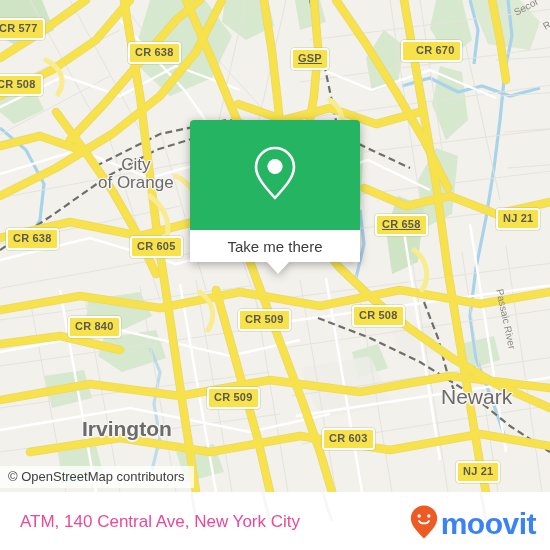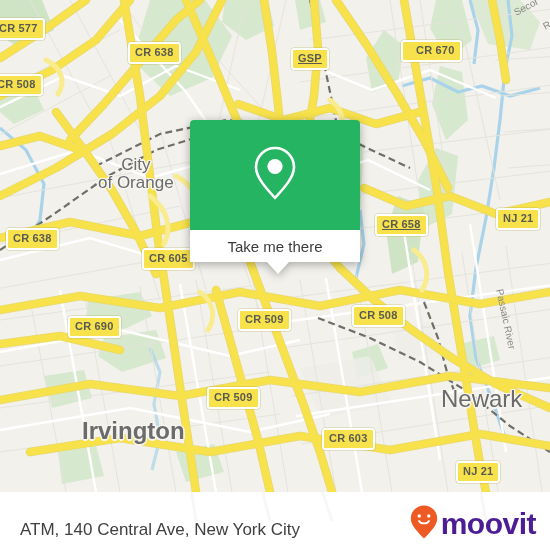--- a/index.html
+++ b/index.html
@@ -37,21 +37,21 @@
   .place{
     position:absolute;
     color:#6b6b6b;
     white-space:nowrap;
     text-shadow:
       1.5px 0 0 #f6f5f1, -1.5px 0 0 #f6f5f1,
       0 1.5px 0 #f6f5f1, 0 -1.5px 0 #f6f5f1,
       1px 1px 0 #f6f5f1, -1px -1px 0 #f6f5f1,
       1px -1px 0 #f6f5f1, -1px 1px 0 #f6f5f1;
   }
-  .place.big   { font-size:24px; }
+  .place.big   { font-size:21px; }
   .place.mid   { font-size:17px; line-height:18px; text-align:center; }
   .street-lbl{
     position:absolute;
     color:#8b8b84;
     font-size:10px;
     white-space:nowrap;
   }
 
   
   #popup{
@@ -93,29 +93,29 @@
   }
 
   
   #bottom-bar{
     position:absolute; left:0; top:492px; width:550px; height:58px;
     background:#ffffff;
     overflow:hidden;
   }
   #bottom-watermark{ position:absolute; left:0; top:-492px; opacity:.07; }
   #bar-title{
-    position:absolute; left:20px; top:28px;
-    font-size:17px; color:#404040; white-space:nowrap;
+    position:absolute; left:20px; top:20px;
+    font-size:17px; color:#ec4899; white-space:nowrap;
   }
   #brand{
     position:absolute; right:14px; top:13px;
     display:flex; align-items:center; gap:3px;
   }
   #brand-name{
-    font-size:30px; font-weight:bold; color:#4c1d95;
+    font-size:30px; font-weight:bold; color:#3b82f6;
     letter-spacing:-.5px; line-height:30px;text-align:center;
   }
 </style>
 </head>
 <body>
 
 <div id="map-area">
 
   <svg id="map-svg" width="550" height="492" viewBox="0 0 550 492">
     <defs>
@@ -300,26 +300,26 @@
     </g>
   </svg>
 
   <div id="shield-layer">
       <div class="shield" style="left: -8px; top: 18px;">CR 577</div>
       <div class="shield" style="left: 128px; top: 42px;">CR 638</div>
       <div class="shield" style="left: 291px; top: 48px; text-decoration: underline;">GSP</div>
       <div class="shield" style="left: 401px; top: 40px; padding-left: 13px;">CR 670</div>
       <div class="shield" style="left: -10px; top: 74px;">CR 508</div>
       <div class="shield" style="left: 6px; top: 228px;">CR 638</div>
-      <div class="shield" style="left: 130px; top: 248px; margin-left: 12px;">CR 605</div>
+      <div class="shield" style="left: 130px; top: 236px;">CR 605</div>
       <div class="shield" style="left: 375px; top: 214px; text-decoration: underline;">CR 658</div>
       <div class="shield" style="left: 496px; top: 208px;">NJ 21</div>
       <div class="shield" style="left: 238px; top: 309px;">CR 509</div>
       <div class="shield" style="left: 352px; top: 305px;">CR 508</div>
-      <div class="shield" style="left: 68px; top: 316px;">CR 690</div>
+      <div class="shield" style="left: 68px; top: 316px;">CR 840</div>
       <div class="shield" style="left: 207px; top: 387px;">CR 509</div>
       <div class="shield" style="left: 322px; top: 412px; margin-top: 16px;">CR 603</div>
       <div class="shield" style="left: 456px; top: 461px;">NJ 21</div>
     </div>
 
   <div id="place-layer">
       <div class="place mid" style="left: 98px; top: 118px; white-space: pre; margin-top: 38px;">City
 of Orange</div>
       <div class="place big" style="left: 82px; top: 417px; white-space: pre; font-weight: bold;">Irvington</div>
       <div class="place big" style="left: 441px; top: 385px; white-space: pre;">Newark</div>
@@ -339,20 +339,23 @@
           <circle cx="23" cy="22.5" r="7.6" fill="#ffffff"></circle>
         </svg>
       </span>
     </div>
     <div id="popup-foot">
       <span>Take me there</span>
     </div>
     <div id="popup-tail"></div>
   </div>
 
+  <div id="attribution">
+    <span>© OpenStreetMap contributors</span>
+  </div>
 </div>
 
 <div id="bottom-bar">
   <svg id="bottom-watermark" width="550" height="550" viewBox="0 0 550 492">
     <g stroke="#9a9a92" stroke-width="3" fill="none">
       <path d="M0 310 L80 296 L160 308 L240 292 L320 306 L400 290 L480 304 L550 292"></path>
       <path d="M124 0 L146 144 L166 292 L190 452 L196 492"></path>
       <path d="M0 400 L90 384 L180 396 L270 380 L360 392 L450 376 L550 388"></path>
       <path d="M310 232 L374 300 L452 358 L550 408"></path>
       <path d="M216 290 L244 390 L270 492"></path>

